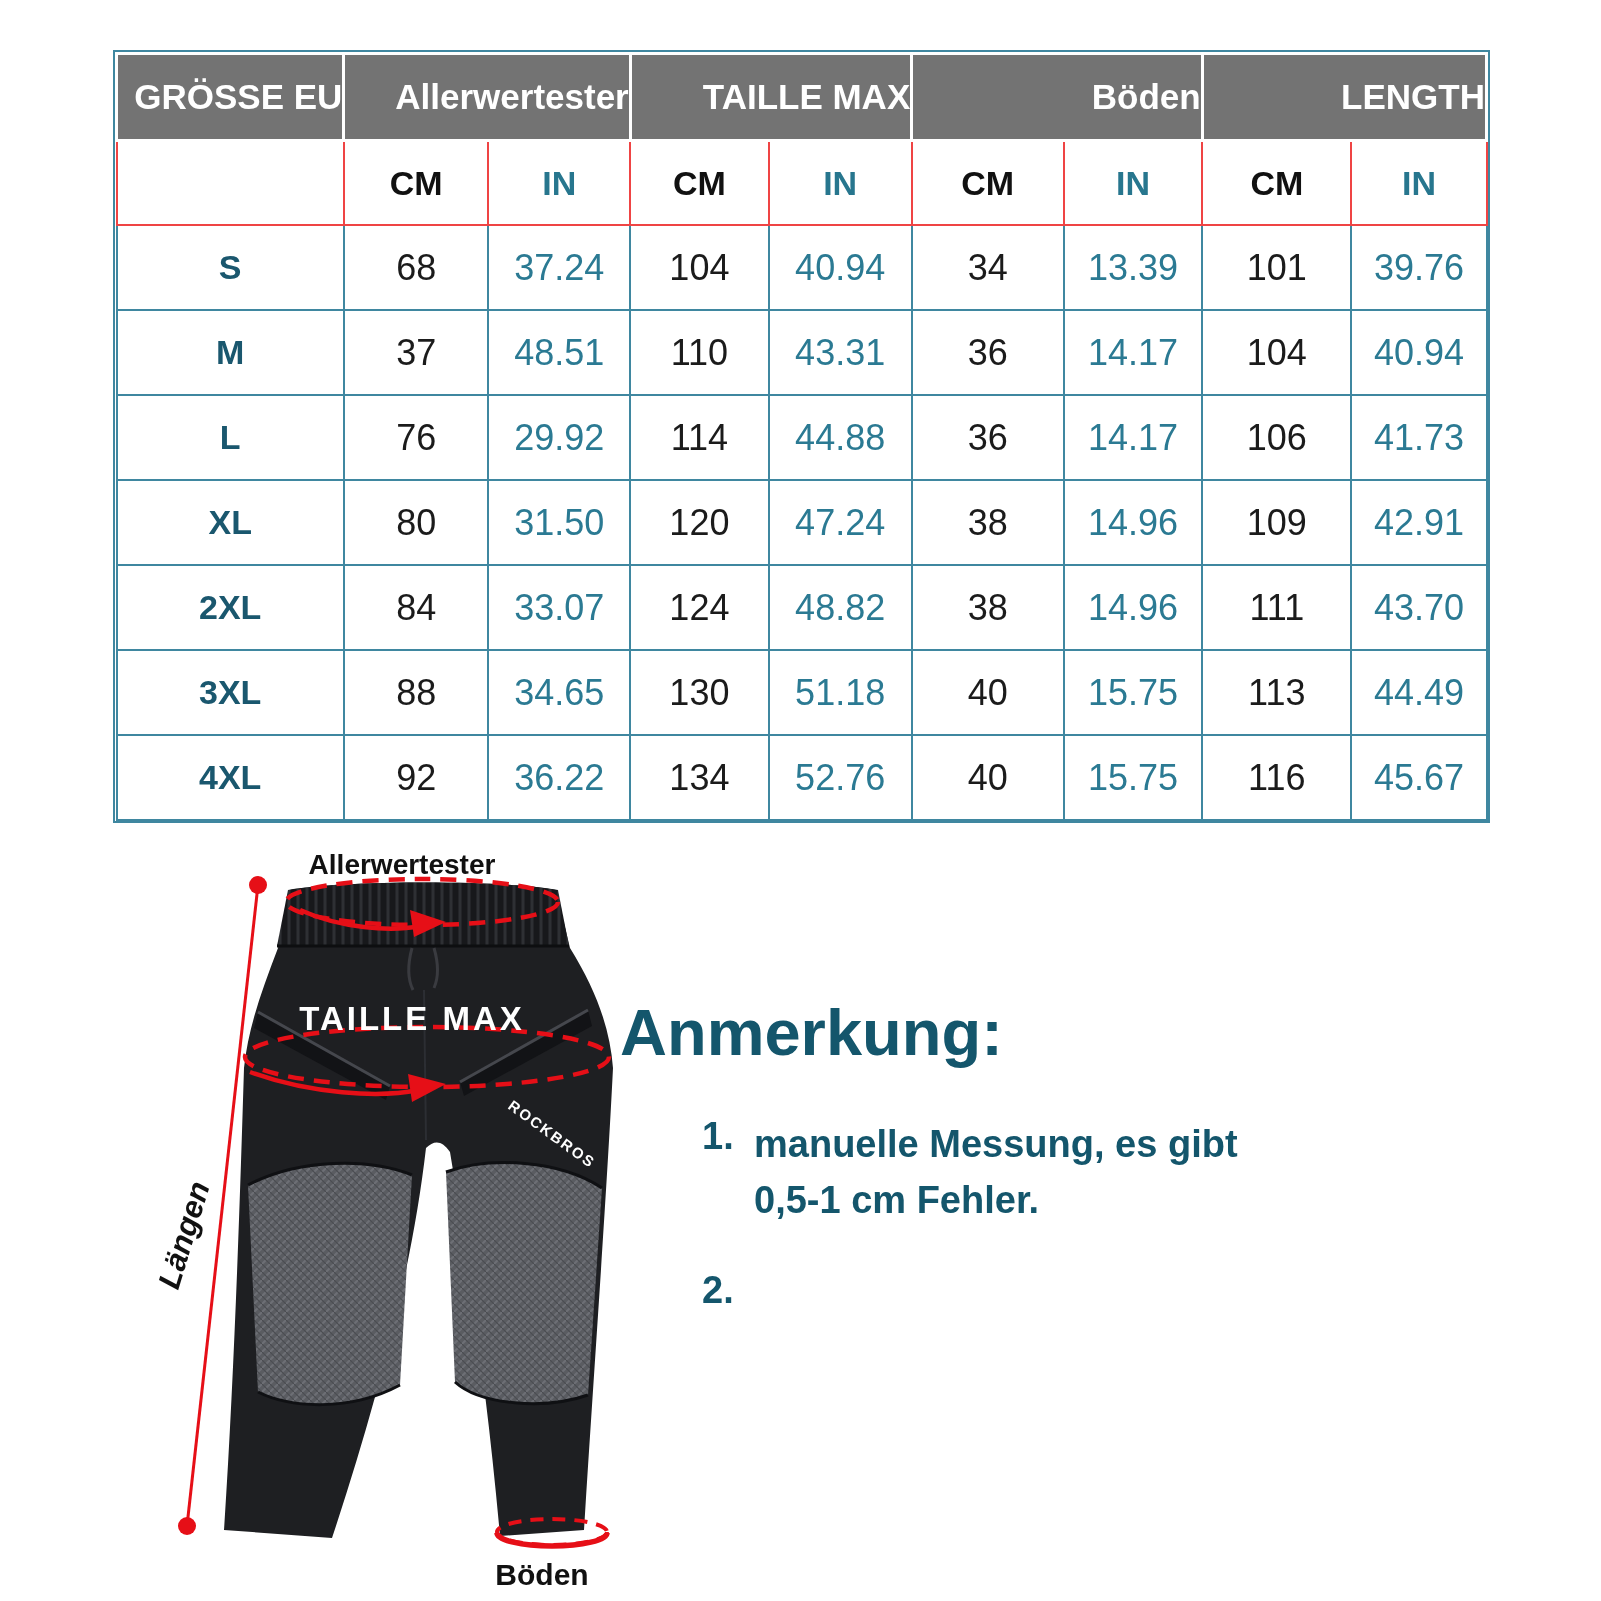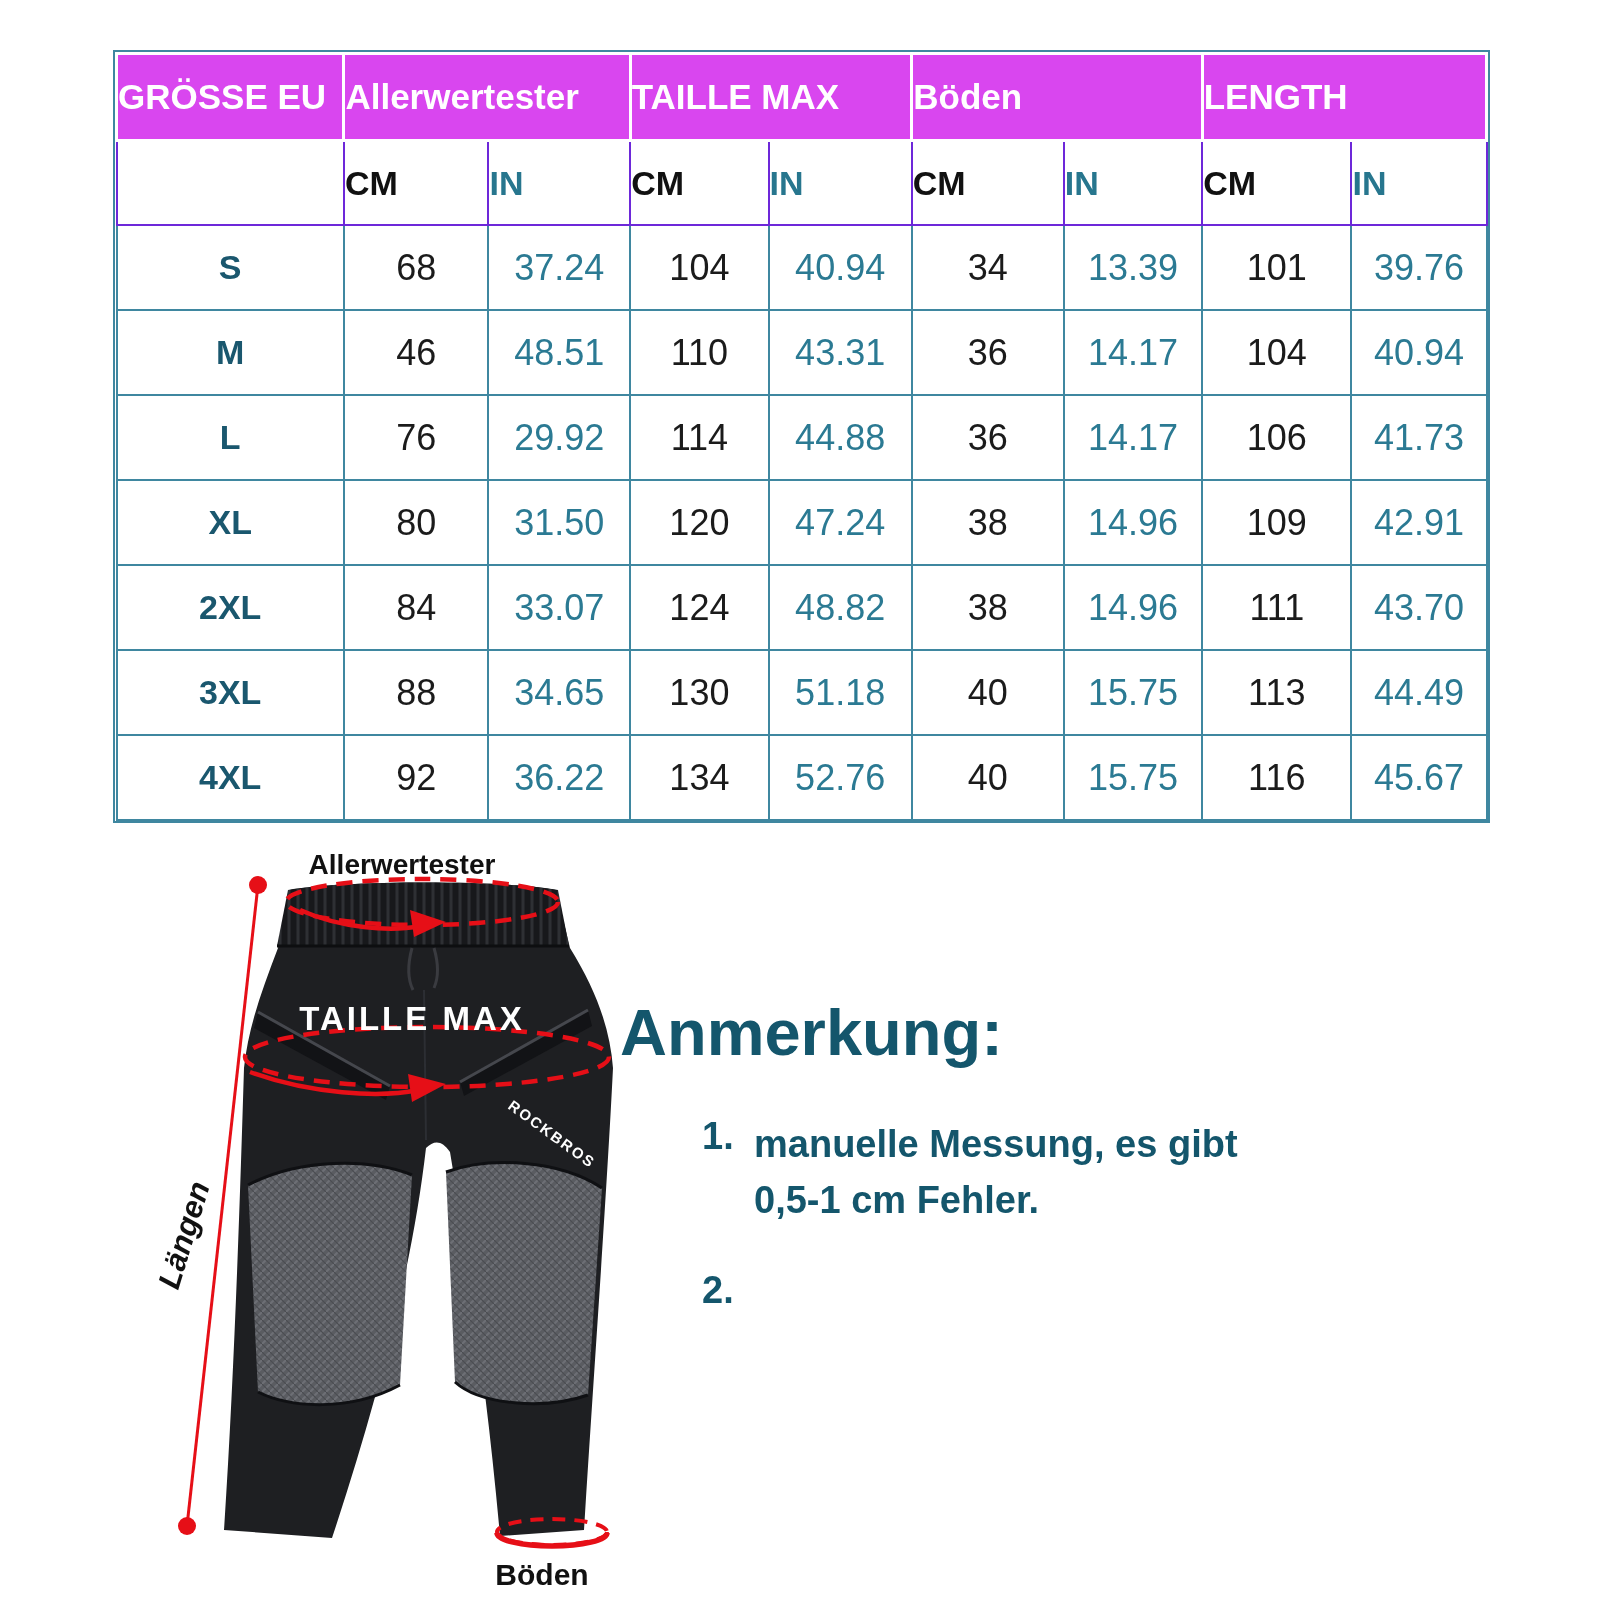--- a/index.html
+++ b/index.html
@@ -8,26 +8,26 @@
     font-family:"Liberation Sans", sans-serif; overflow:hidden;
   }
 
   
   .table-wrap {
     position:absolute; left:113px; top:50px; width:1377px;
     border:2px solid #3f87a0; box-sizing:border-box;
   }
   table.size-table { width:100%; border-collapse:collapse; table-layout:fixed; }
   .ghead th {
-    background:#d946ef; color:#ffffff; font-size:35px; font-weight:bold;
-    height:84px; border:3px solid #ffffff; text-align:left; padding:0;
+    background:#737373; color:#ffffff; font-size:35px; font-weight:bold;
+    height:84px; border:3px solid #ffffff; text-align:right; padding:0;
   }
   .units td {
-    height:82px; font-size:34px; font-weight:bold; text-align:left;
-    border:2px solid #6d28d9; background:#ffffff; padding:0;
+    height:82px; font-size:34px; font-weight:bold; text-align:center;
+    border:2px solid #ef4444; background:#ffffff; padding:0;
   }
   tbody td {
     height:83px; text-align:center; font-size:36px;
     border:2px solid #3f87a0; background:#ffffff; padding:0;
     color:#1f1f1f;
   }
   td.size-cell { font-weight:bold; color:#1a576e; font-size:34px; }
   td.cm { color:#1b1b1b; }
   td.in { color:#2b7a93; }
   .units td.cm { color:#111111; }
@@ -100,21 +100,21 @@
             <td class="in">37.24</td>
             <td class="cm">104</td>
             <td class="in">40.94</td>
             <td class="cm">34</td>
             <td class="in">13.39</td>
             <td class="cm">101</td>
             <td class="in">39.76</td>
           </tr>
           <tr>
             <td class="size-cell">M</td>
-            <td class="cm">46</td>
+            <td class="cm">37</td>
             <td class="in">48.51</td>
             <td class="cm">110</td>
             <td class="in">43.31</td>
             <td class="cm">36</td>
             <td class="in">14.17</td>
             <td class="cm">104</td>
             <td class="in">40.94</td>
           </tr>
           <tr>
             <td class="size-cell">L</td>

